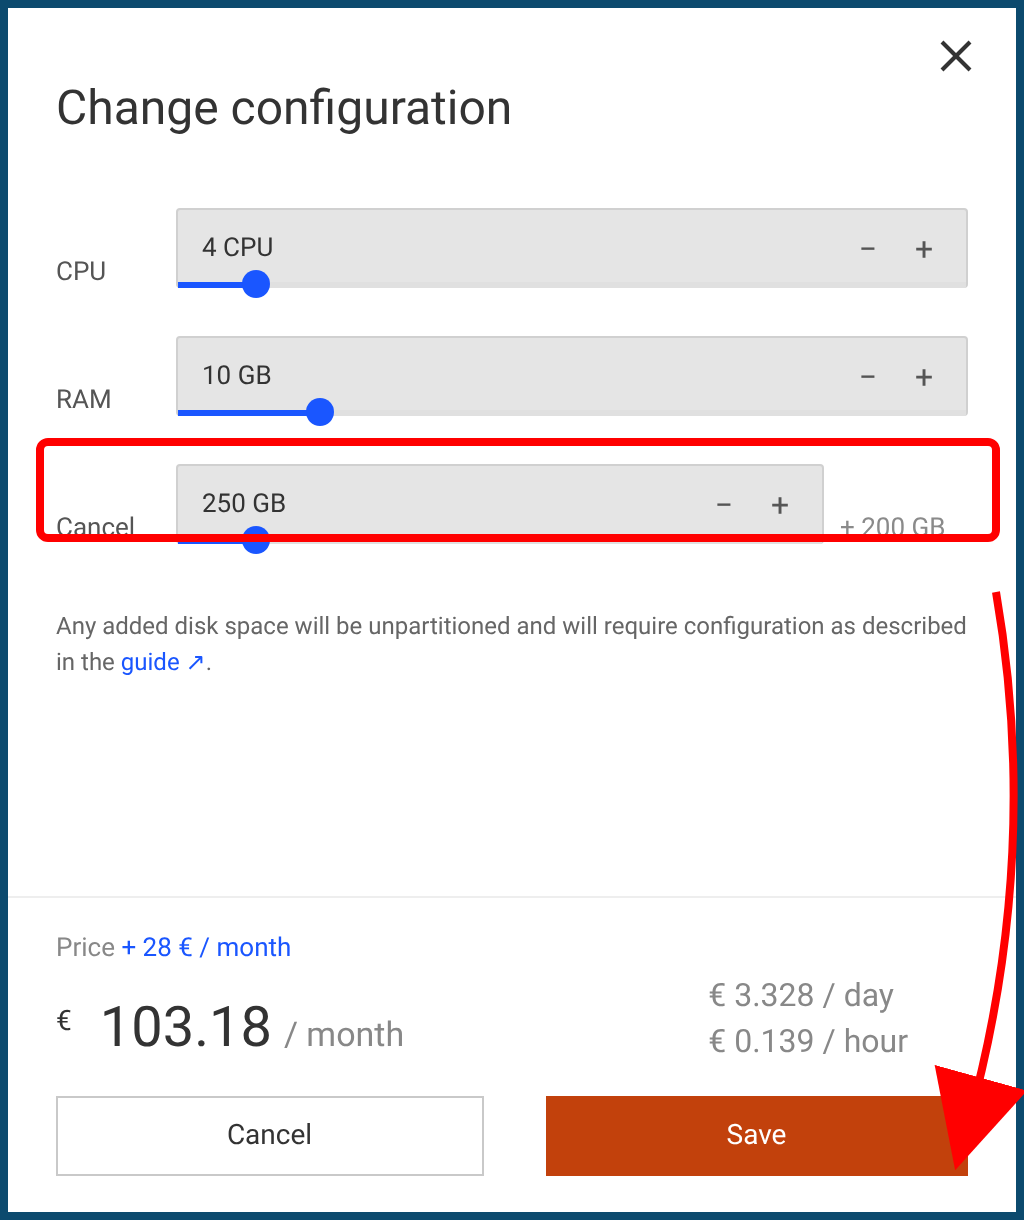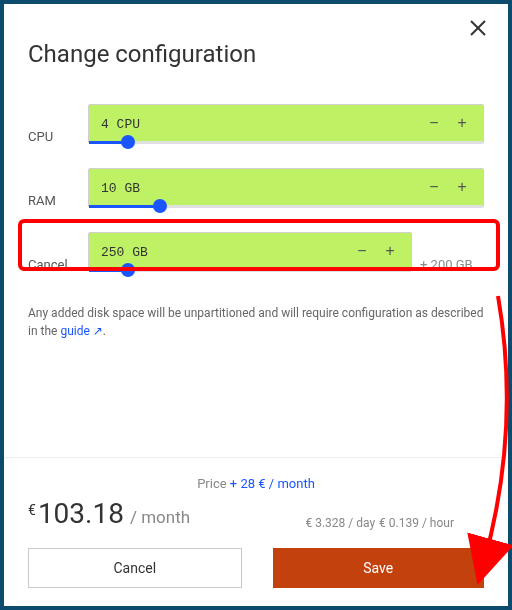--- a/index.html
+++ b/index.html
@@ -47,25 +47,24 @@
     width: 60px;
     font-size: 13px;
     color: #555;
   }
   .stepper {
     position: relative;
     flex: 1;
     height: 40px;
     border: 1px solid #d0d0d0;
     border-radius: 2px;
-    background: #bef264;
+    background: #e5e5e5;
     display: flex;
     align-items: center;
     padding: 0 4px 0 12px;
-    font-family: Liberation Mono, monospace;
   }
   .stepper .value {
     flex: 1;
     font-size: 13px;
     color: #333;
   }
   .pm-group {
     display: flex;
     align-items: center;
     gap: 10px;
@@ -133,21 +132,20 @@
 
   .spacer { flex: 1; }
 
   .footer {
     border-top: 1px solid #eee;
     padding-top: 18px;
     margin: 0 -24px -18px -24px;
     padding-left: 24px;
     padding-right: 24px;
     padding-bottom: 18px;
-    text-align: center;
   }
   .price-line1 {
     font-size: 13px;
     color: #888;
   }
   .price-line1 .inc { color: #1a56ff; }
 
   .price-row {
     display: flex;
     align-items: flex-end;
@@ -160,31 +158,32 @@
   }
   .price-main .cur {
     font-size: 14px;
     position: relative;
     top: -8px;
     margin-right: 2px;
   }
   .price-main .amount {
     font-size: 28px;
     font-weight: 400;
+    margin-left: 12px;
   }
   .price-main .per {
     font-size: 17px;
     color: #888;
     margin-left: 6px;
   }
   .price-sub {
     display: flex;
-    flex-direction: row;
+    flex-direction: column;
     gap: 4px;
-    font-size: 12px;
+    font-size: 16px;
     color: #888;
     padding-right: 30px;
   }
 
   .btn-row {
     display: flex;
     gap: 31px;
     margin-top: 18px;
   }
   .btn {

